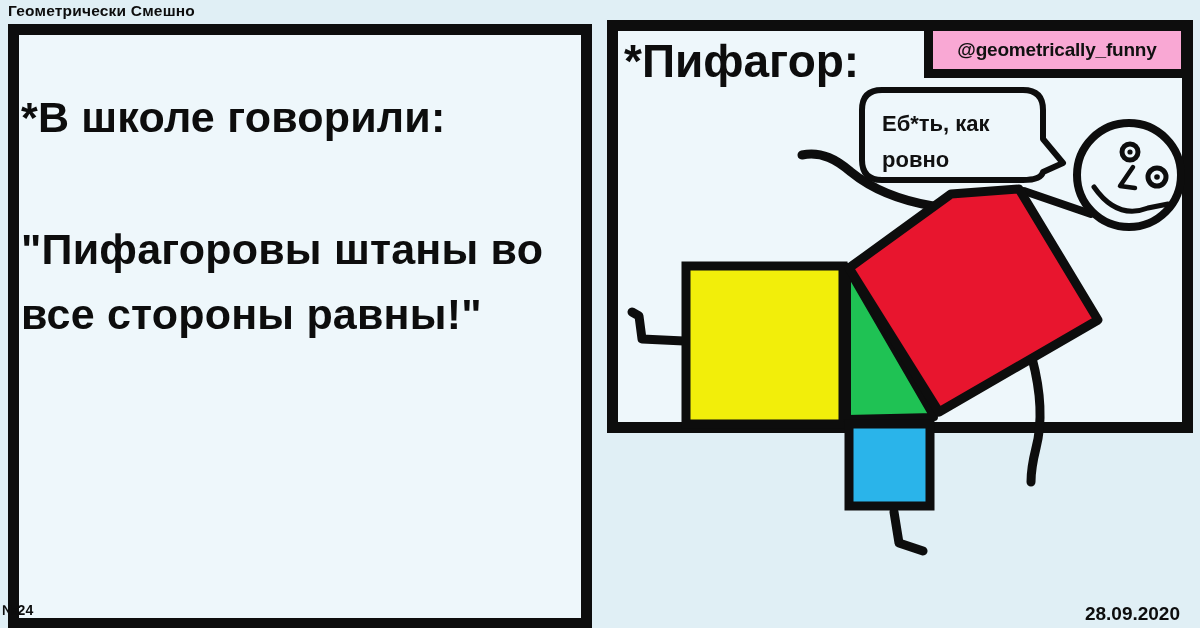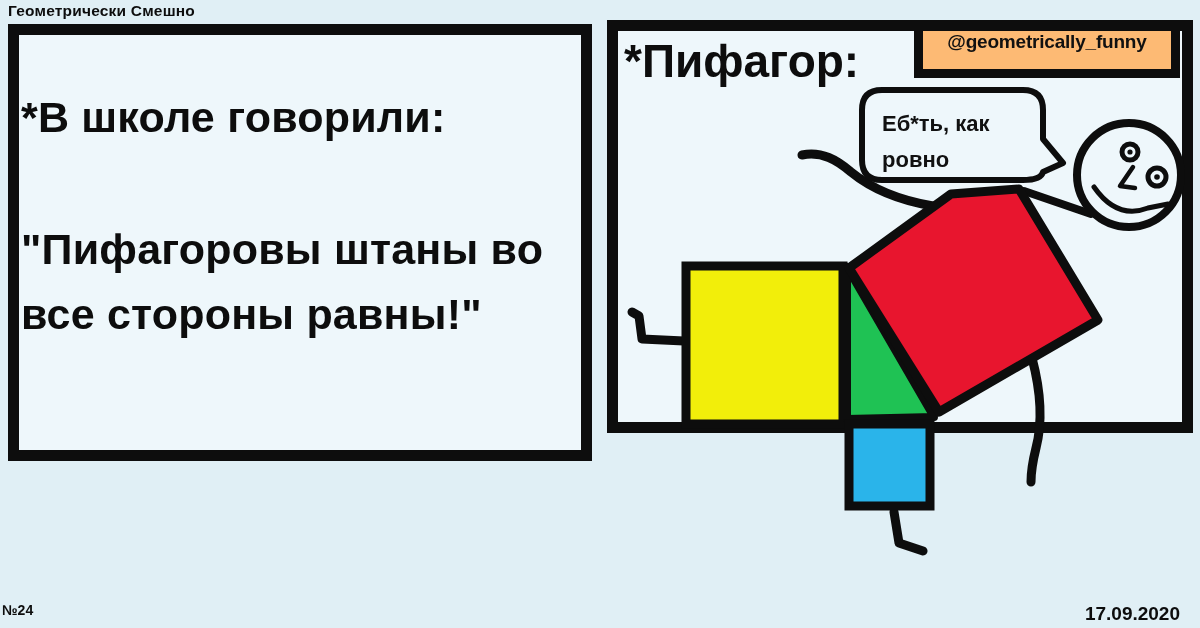--- a/index.html
+++ b/index.html
@@ -13,40 +13,40 @@
   .abs{position:absolute;}
 
   #top-watermark{
     left:8px;top:2px;font-size:15.5px;font-weight:700;letter-spacing:.2px;text-align:center;
   }
 
   .panel{
     position:absolute;background:#eef7fb;border:11px solid #0d0d0d;
     box-sizing:border-box;
   }
-  #panel-left{left:8px;top:24px;width:584px;height:437px;}
+  #panel-left{left:8px;top:24px;width:584px;height:605px;}
   #panel-right{left:607px;top:20px;width:586px;height:413px;}
 
   #panel1-intro{
     position:absolute;left:2px;top:58px;font-size:43px;font-weight:700;
     white-space:nowrap;letter-spacing:.2px;
   }
   #panel1-quote{
     position:absolute;left:2px;top:182px;width:560px;
     font-size:43px;font-weight:700;line-height:65px;letter-spacing:.2px;
   }
 
   #panel2-title{
     position:absolute;left:6px;top:3px;font-size:46px;font-weight:700;
     white-space:nowrap;
   }
   #ig-watermark{
-    position:absolute;left:296px;top:-9px;width:266px;height:56px;
-    box-sizing:border-box;border:9px solid #0d0d0d;background:#fdba74;
-    display:flex;justify-content:center;
+    position:absolute;left:306px;top:-9px;width:266px;height:56px;
+    box-sizing:border-box;border:9px solid #0d0d0d;background:#f9a8d4;
+    display:flex;align-items:center;justify-content:center;
   }
   #ig-watermark span{
     font-size:19px;font-weight:700;letter-spacing:-0.2px;color:#111;
     white-space:nowrap;
   }
 
   #figure-svg{position:absolute;left:0;top:0;pointer-events:none;}
   #figure-svg text{
     font-family:"Liberation Sans", sans-serif;font-weight:700;font-size:22px;
     fill:#111;
@@ -97,13 +97,13 @@
     <path d="M1094,187 Q1117,220 1148,208 L1168,204" fill="none" stroke="#0d0d0d" stroke-width="5" stroke-linecap="round"></path>
   </g>
 
   <path d="M882,90 H1023 Q1043,90 1043,110 V139 L1063,163 L1043,172
            Q1041,180 1023,180 H882 Q862,180 862,160 V110 Q862,90 882,90 Z" fill="#eef7fb" stroke="#0d0d0d" stroke-width="6" stroke-linejoin="round"></path>
   <text x="882" y="131">Еб*ть, как</text>
   <text x="882" y="167">ровно</text>
 </svg>
 
 <div id="issue-number" class="abs">№24</div>
-<div id="date-stamp" class="abs">17.09.2020</div>
+<div id="date-stamp" class="abs">28.09.2020</div>
 
 </body></html>

